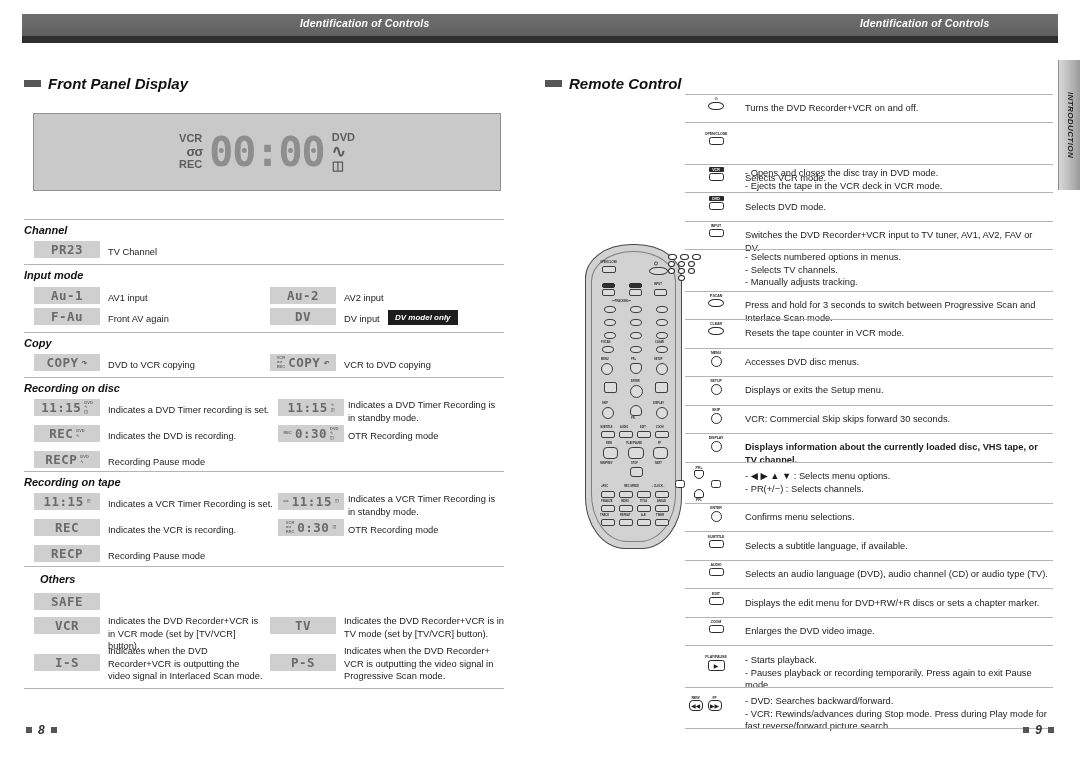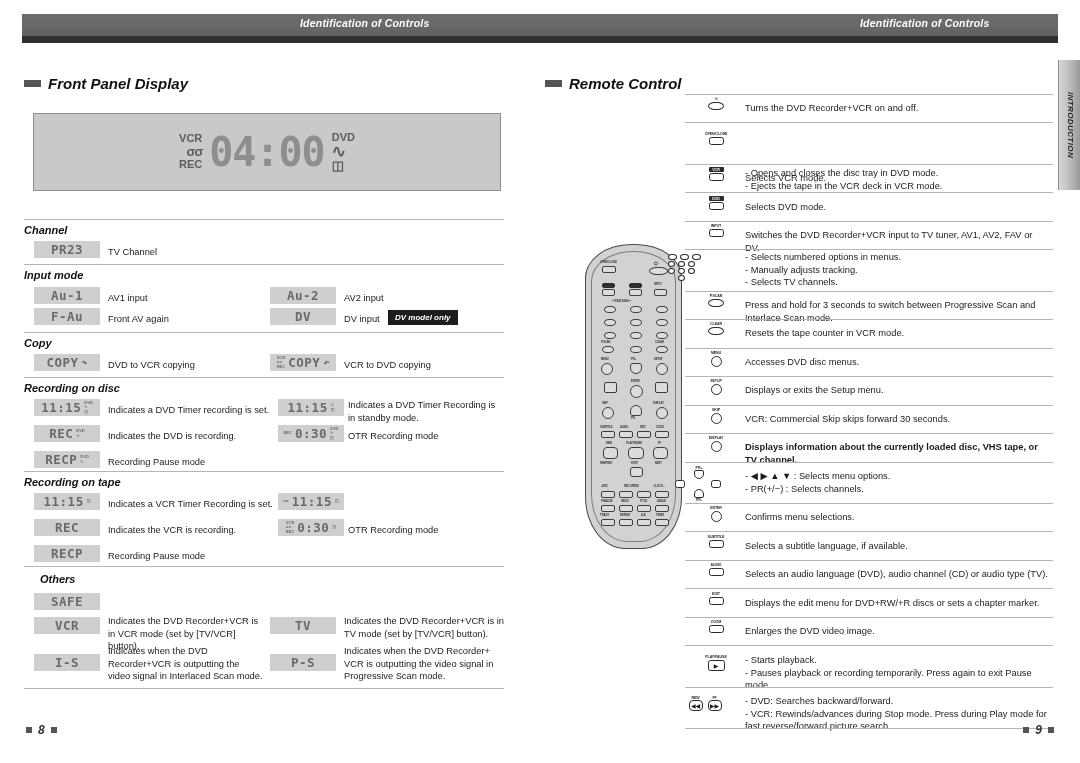--- a/index.html
+++ b/index.html
@@ -122,21 +122,21 @@
   </div>
 
   <div class="fp-box">
     <div class="fp-inner">
       <div class="fp-left-labels">
         <span>VCR</span>
         <span class="tape-ico">σσ</span>
         <span>REC</span>
       </div>
       <div class="seg-group">
-        <span>04:00</span>
+        <span>00:00</span>
       </div>
       <div class="fp-right-labels">
         <span>DVD</span>
         <span class="disc-ico">∿</span>
         <span class="sq-ico">◫</span>
       </div>
     </div>
   </div>
 
   <div class="hr" style="left:24px; top:219px; width:480px;"></div>
@@ -248,20 +248,21 @@
   <div class="desc" style="left:108px; top:498px; width:190px;">Indicates a VCR Timer Recording is set.</div>
   <div class="chip" style="left:278px; top:493px; width:66px; height:17px;">
     <span class="micro-l">
         <i style="font-style:normal">σσ</i>
       </span>
     <span class="main">11:15</span>
     <span class="micro-r">
         <i style="font-style:normal">◫</i>
       </span>
     </div>
+  <div class="desc" style="left:348px; top:493px; width:156px;">Indicates a VCR Timer Recording is in standby mode.</div>
 
   <div class="chip" style="left:34px; top:519px; width:66px; height:17px;">
     <span class="main">REC</span>
     </div>
   <div class="desc" style="left:108px; top:524px; width:222px;">Indicates the VCR is recording.</div>
   <div class="chip" style="left:278px; top:519px; width:66px; height:17px;">
     <span class="micro-l">
         <i style="font-style:normal">VCR</i>
         <i style="font-style:normal">σσ</i>
         <i style="font-style:normal">REC</i>
@@ -472,22 +473,22 @@
                 <div class="ico-circ" style="width:7px;height:6px;"></div>
                 <div class="ico-circ" style="width:7px;height:6px;"></div>
                 <div class="ico-circ" style="width:7px;height:6px;"></div>
         </div>
               <div style="display:flex;margin-top:1px;padding-left:10px;">
                 <div class="ico-circ" style="width:7px;height:6px;"></div>
         </div>
       </div>
       <div class="desc" style="left: 205px; top: 251px; width: 304px;">
         <div>- Selects numbered options in menus.</div>
+        <div>- Selects TV channels.</div>
         <div>- Manually adjusts tracking.</div>
-        <div>- Selects TV channels.</div>
       </div>
       <div class="hr" style="left: 145px; top: 291px; width: 368px;"></div>
       <div class="rrow-ico" style="left: 153px; top: 294px; width: 46px; height: 24px;">
         <div class="ico-lab">P.SCAN</div>
               <div class="ico-ell" style="width:16px;height:8px;margin:1px auto 0;"></div>
       </div>
       <div class="desc" style="left: 205px; top: 299px; width: 304px;">
         <div>Press and hold for 3 seconds to switch between Progressive Scan and Interlace Scan mode.</div>
       </div>
       <div class="hr" style="left: 145px; top: 319px; width: 368px;"></div>

